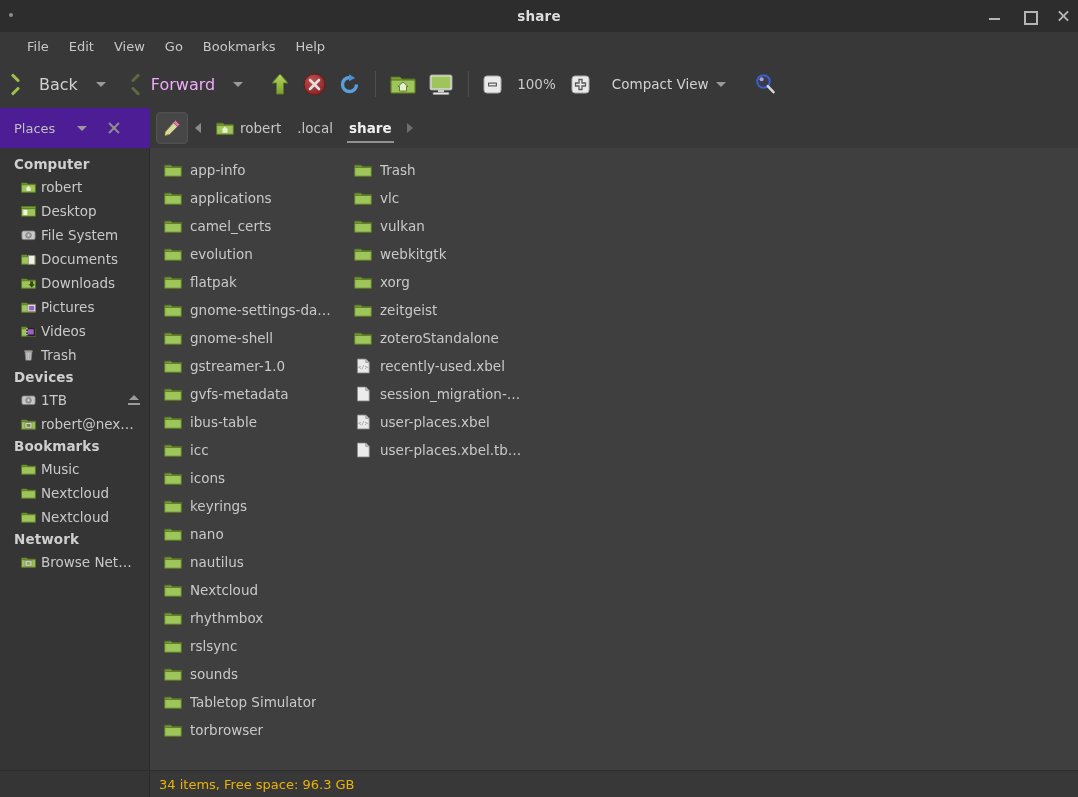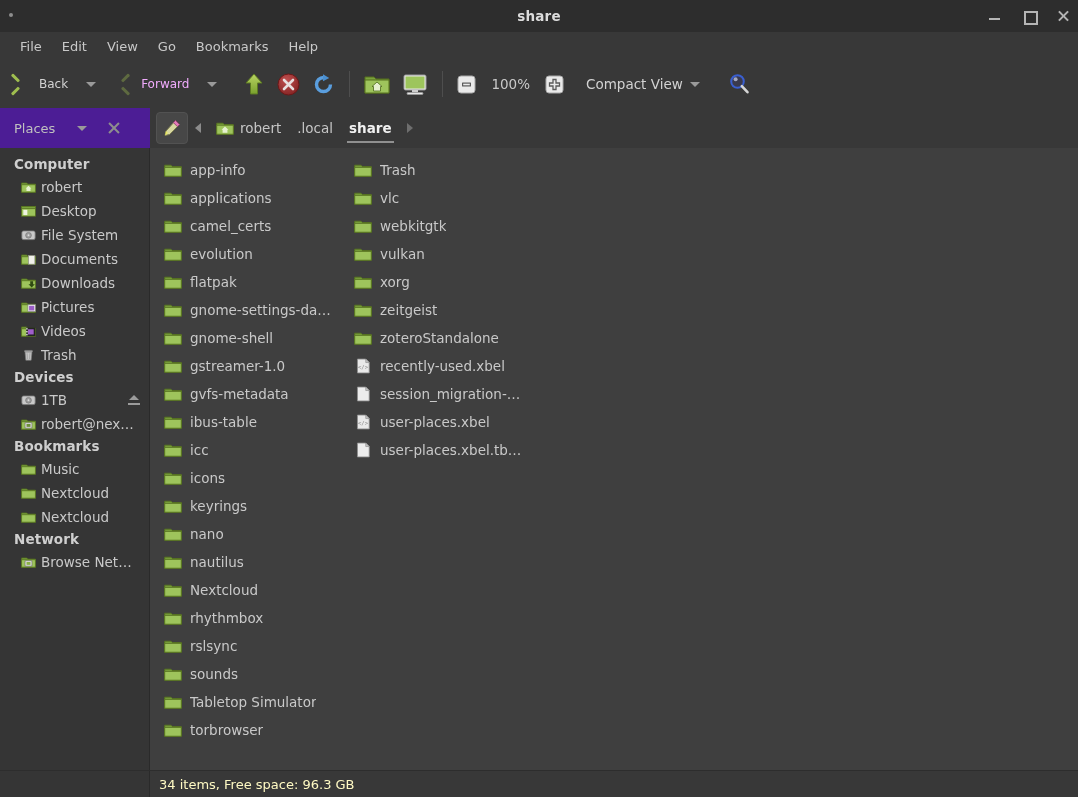--- a/index.html
+++ b/index.html
@@ -28,33 +28,33 @@
   .tb-btn.max::after { content:''; position:absolute; left:4px; top:4px; width:10px; height:10px; border:2px solid #b5b5b5; }
   .tb-btn.close::before, .tb-btn.close::after {
     content:''; position:absolute; left:3px; top:8px; width:13px; height:2px; background:#b5b5b5;
   }
   .tb-btn.close::before { transform: rotate(45deg); }
   .tb-btn.close::after { transform: rotate(-45deg); }
 
   
   .menubar {
     height: 28px; background: #383838; display: flex; align-items: center;
-    padding-left: 10px; gap: 0px; flex: 0 0 28px;
+    padding-left: 17px; gap: 0px; flex: 0 0 28px;
   }
   .menu-item {
     font-size: 13px; color: #c8c8c8; padding: 3px 10px; cursor: default; white-space: nowrap;
   }
 
   
   .toolbar {
     height: 48px; background: #383838; display: flex; align-items: center;
     padding: 0 8px; flex: 0 0 48px; gap: 0;
   }
   .tool { display: flex; align-items: center; height: 34px; padding: 0 6px; cursor: default; }
-  .tool-label { font-size: 12px; color: #d2d2d2; margin-left: 7px; }
+  .tool-label { font-size: 16px; color: #d2d2d2; margin-left: 7px; }
   .tool-label.dim { color: #f0abfc; }
   .caret {
     width: 0; height: 0; border-left: 5px solid transparent; border-right: 5px solid transparent;
     border-top: 5px solid #9a9a9a;
   }
   .caret-btn { padding: 0 12px; height: 34px; display: flex; align-items: center; cursor: default; }
   .sep { width: 1px; height: 26px; background: #4e4e4e; margin: 0 8px; }
   .zoomlabel { font-size: 13.5px; color: #c9c9c9; margin: 0 9px; }
   .viewsel { display: flex; align-items: center; gap: 7px; padding: 0 8px; cursor: default; margin-left: 8px;}
   .viewsel span { font-size: 13.5px; color: #d2d2d2; }
@@ -139,21 +139,21 @@
 
   
   .ico { flex: 0 0 auto; display:block; }
 
   
   .statusbar {
     height: 27px; flex: 0 0 27px; background: #383838; display: flex; align-items: center;
     border-top: 1px solid #2d2d2d;
   }
   .sb-left { width: 150px; flex: 0 0 150px; background: #353535; height: 100%; border-right:1px solid #2a2a2a;}
-  .status-text { font-size: 13px; color: #fef9c3; padding-left: 9px; }
+  .status-text { font-size: 13px; color: #eab308; padding-left: 9px; }
 </style>
 </head>
 <body>
 
 <div class="win">
 
   <div class="titlebar">
     <div class="tb-dot"></div>
     <div class="tb-title">share</div>
     <div class="tb-btns">
@@ -616,28 +616,28 @@
               <path d="M1 4 L1 20 L25 20 L25 6 L12 6 L10 4 Z" fill="#7aa23c" stroke="#56701f" stroke-width="1.3"></path>
               <path d="M1 7.2 L25 7.2 L25 20 L1 20 Z" fill="#9ec45c" stroke="#56701f" stroke-width="1.3"></path>
             </svg>
             <span class="name">vlc</span>
           </div>
           <div class="fi">
             <svg width="18" height="16" viewBox="0 0 26 22" class="ico">
               <path d="M1 4 L1 20 L25 20 L25 6 L12 6 L10 4 Z" fill="#7aa23c" stroke="#56701f" stroke-width="1.3"></path>
               <path d="M1 7.2 L25 7.2 L25 20 L1 20 Z" fill="#9ec45c" stroke="#56701f" stroke-width="1.3"></path>
             </svg>
+            <span class="name">vulkan</span>
+          </div>
+          <div class="fi">
+            <svg width="18" height="16" viewBox="0 0 26 22" class="ico">
+              <path d="M1 4 L1 20 L25 20 L25 6 L12 6 L10 4 Z" fill="#7aa23c" stroke="#56701f" stroke-width="1.3"></path>
+              <path d="M1 7.2 L25 7.2 L25 20 L1 20 Z" fill="#9ec45c" stroke="#56701f" stroke-width="1.3"></path>
+            </svg>
             <span class="name">webkitgtk</span>
-          </div>
-          <div class="fi">
-            <svg width="18" height="16" viewBox="0 0 26 22" class="ico">
-              <path d="M1 4 L1 20 L25 20 L25 6 L12 6 L10 4 Z" fill="#7aa23c" stroke="#56701f" stroke-width="1.3"></path>
-              <path d="M1 7.2 L25 7.2 L25 20 L1 20 Z" fill="#9ec45c" stroke="#56701f" stroke-width="1.3"></path>
-            </svg>
-            <span class="name">vulkan</span>
           </div>
           <div class="fi">
             <svg width="18" height="16" viewBox="0 0 26 22" class="ico">
               <path d="M1 4 L1 20 L25 20 L25 6 L12 6 L10 4 Z" fill="#7aa23c" stroke="#56701f" stroke-width="1.3"></path>
               <path d="M1 7.2 L25 7.2 L25 20 L1 20 Z" fill="#9ec45c" stroke="#56701f" stroke-width="1.3"></path>
             </svg>
             <span class="name">xorg</span>
           </div>
           <div class="fi">
             <svg width="18" height="16" viewBox="0 0 26 22" class="ico">

